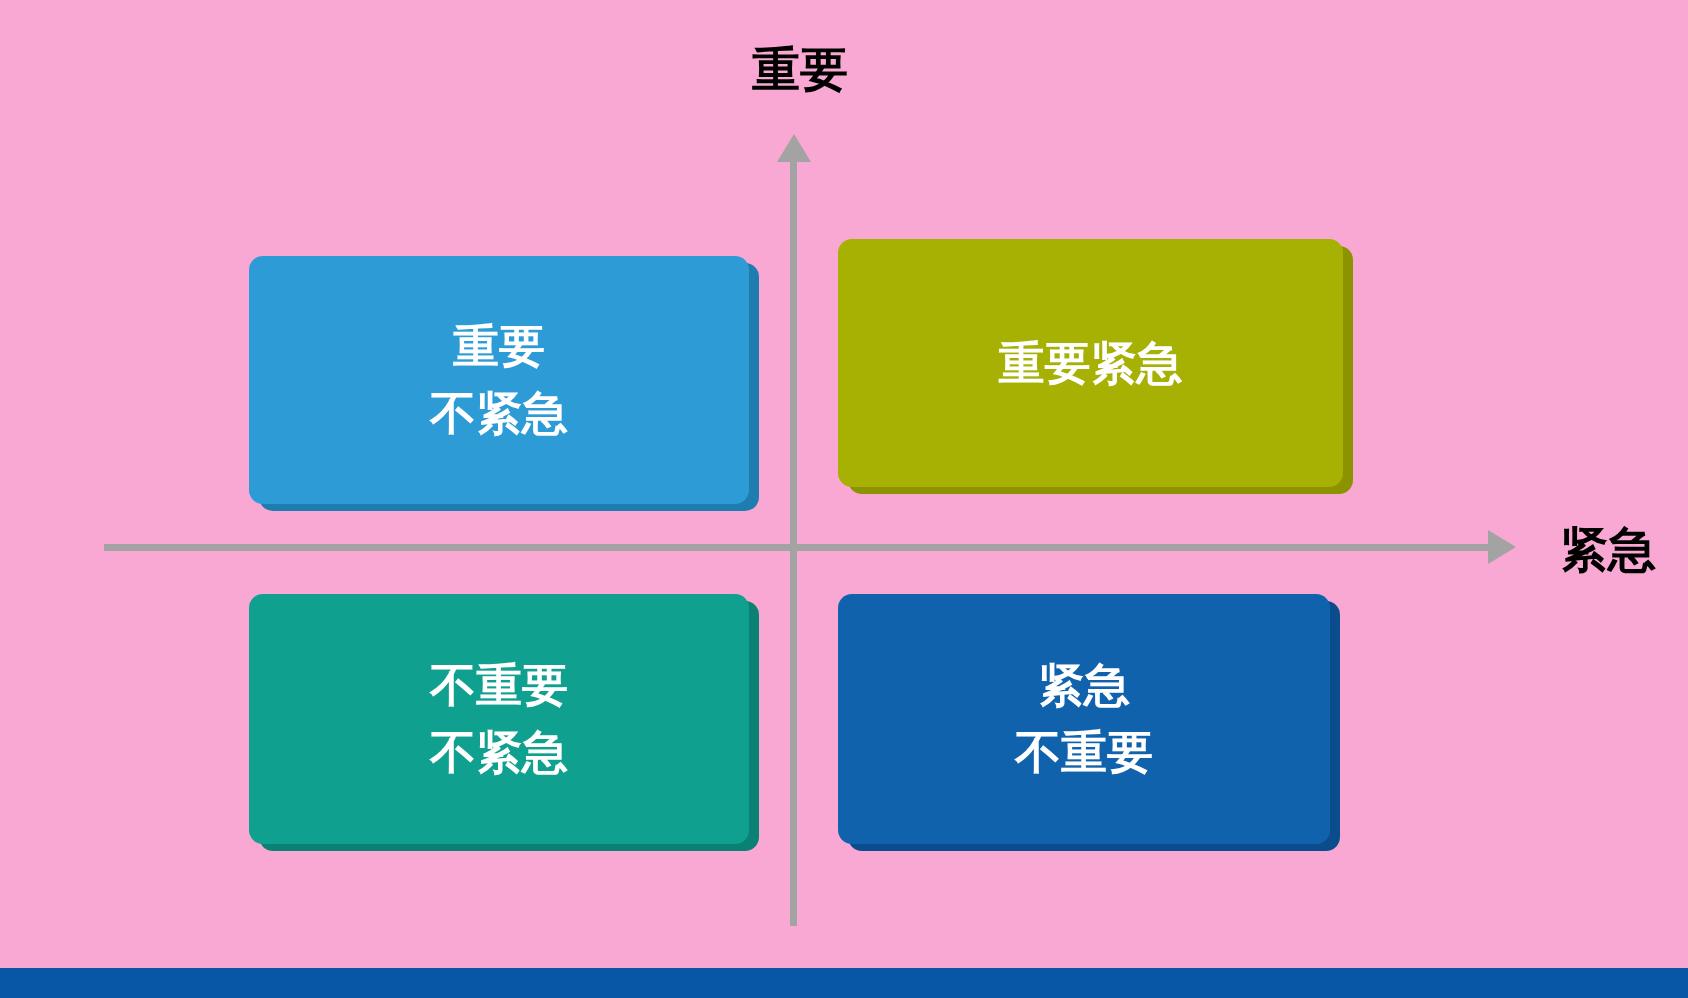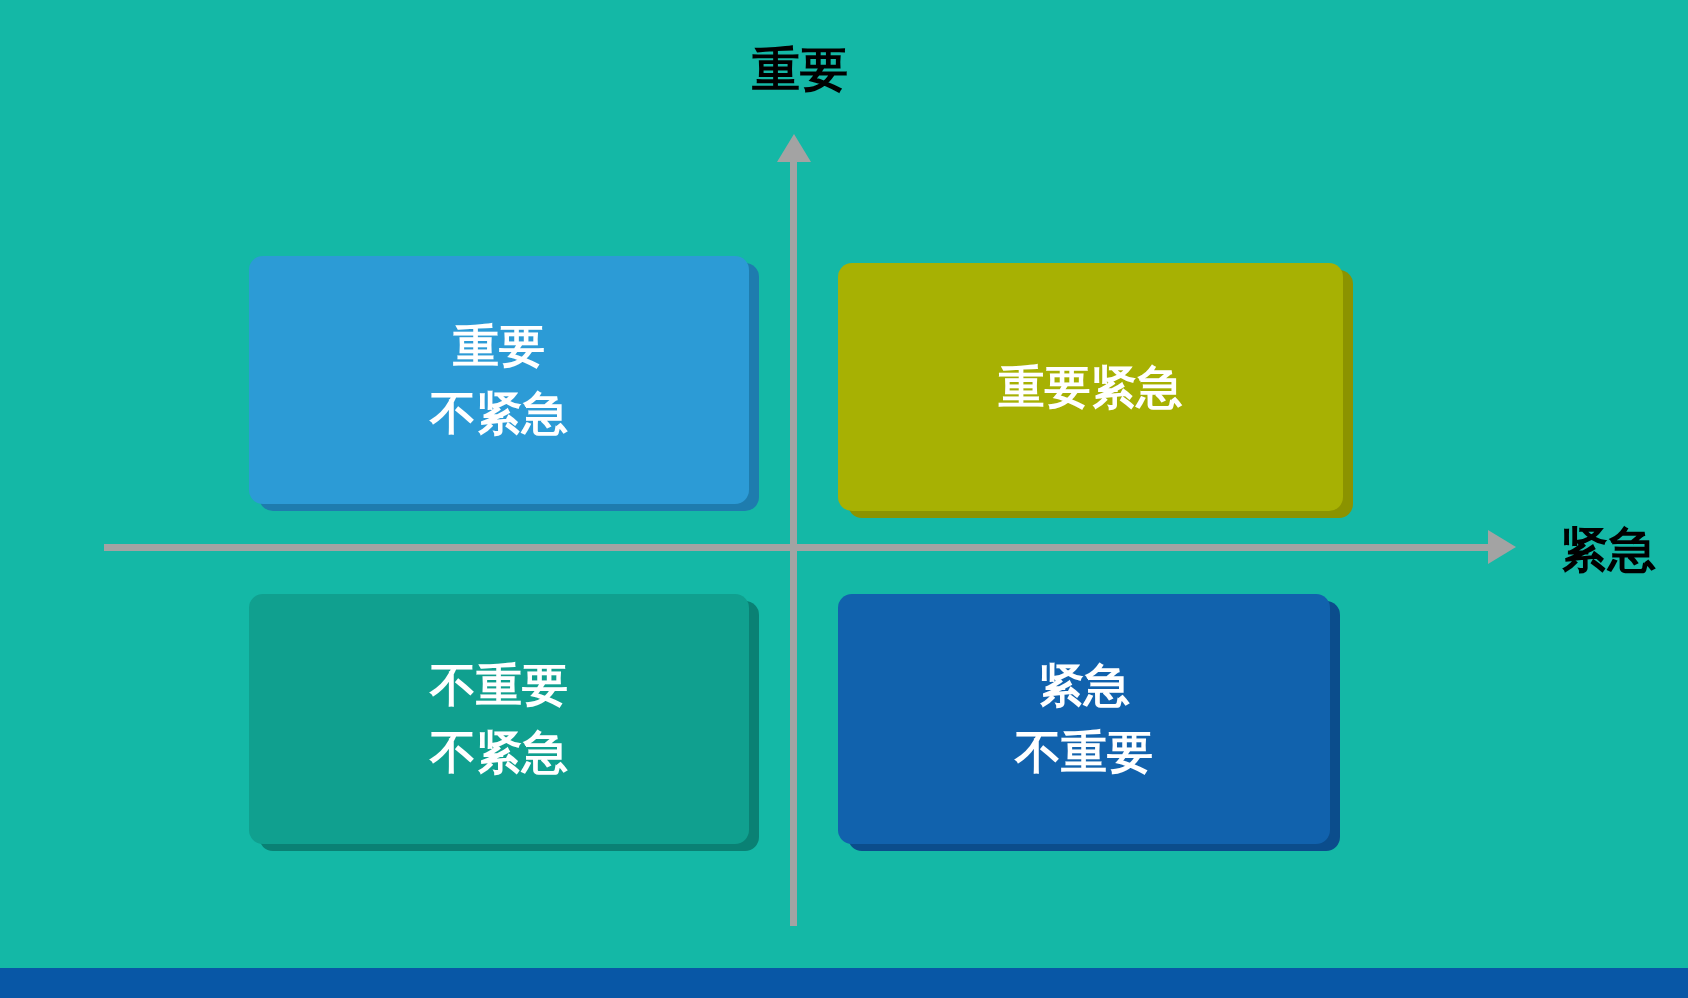--- a/index.html
+++ b/index.html
@@ -80,38 +80,38 @@
     align-items: center;
     justify-content: center;
     color: #ffffff;
     font-weight: bold;
     font-size: 46px;
     line-height: 1.45;
     text-align: center;
   }
   .quad .line:empty { display: none; }
   .quad.tl { left: 249px; top: 256px; width: 500px; height: 248px; }
-  .quad.tr { left: 838px; top: 263px; width: 505px; height: 248px; }
+  .quad.tr { left: 838px; top: 239px; width: 505px; height: 248px; }
   .quad.bl { left: 249px; top: 594px; width: 500px; height: 250px; }
   .quad.br { left: 838px; top: 594px; width: 492px; height: 250px; }
 
   
   .footer {
     position: absolute;
     left: 0;
     bottom: 0;
     width: 100%;
     height: 30px;
     background: #0857a6;
   }
 </style>
 </head>
 <body>
 
-<div class="canvas" style="background: #14b8a6;">
+<div class="canvas" style="background: #f9a8d4;">
 
   <div class="axis-label v">重要</div>
   <div class="varrow"></div>
   <div class="vline"></div>
 
   <div class="hline"></div>
   <div class="harrow"></div>
   <div class="axis-label h">紧急</div>
 
   <div class="quad tl" style="background: rgb(44, 155, 214); box-shadow: rgb(30, 124, 174) 10px 7px 0px;">

